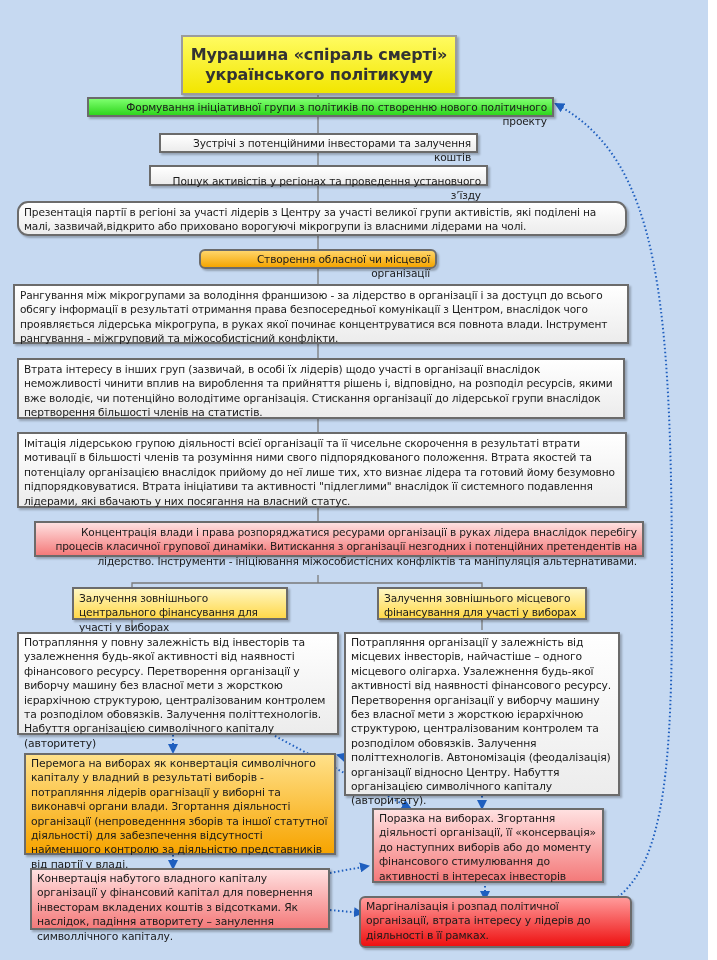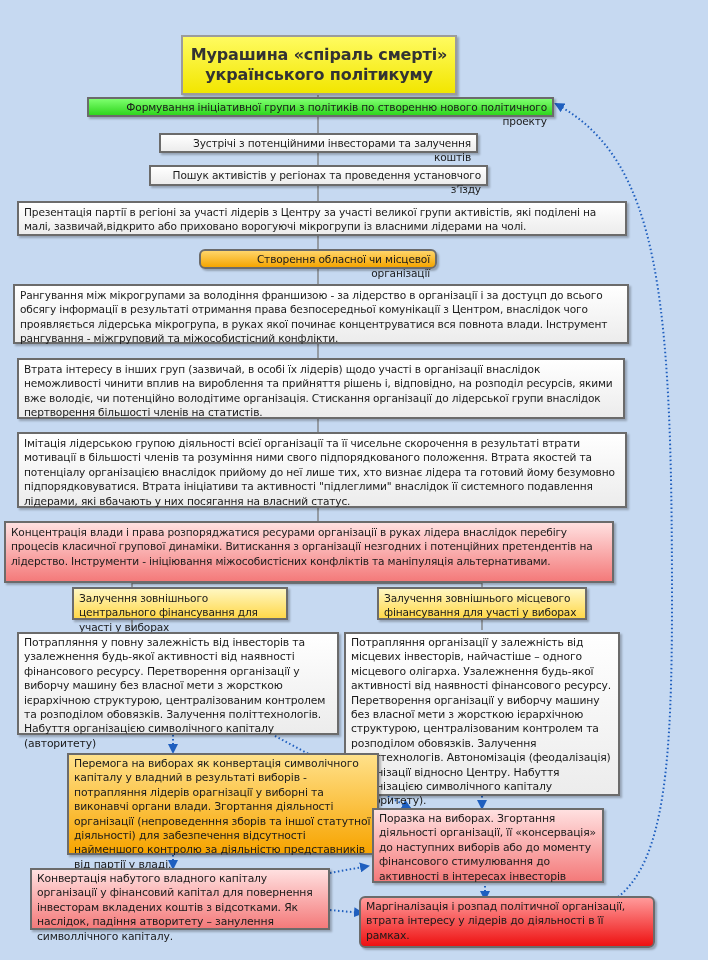--- a/index.html
+++ b/index.html
@@ -10,21 +10,21 @@
          font-size:10.6px; line-height:14.4px; padding:2px 5px; box-shadow:2px 2px 2px rgba(0,0,0,0.25);
          letter-spacing:-0.15px; }
   .white { background:linear-gradient(#ffffff, #ececec); }
   .center { text-align:right; }
   .title { background:linear-gradient(#fffb60, #f2e600); font-weight:bold; font-size:16px; line-height:20px;
            text-align:center; color:#333; padding-top:8px; border-color:#9c9c9c;margin-top:25px; }
   .green { background:linear-gradient(#7dff6e, #2fd61d); }
   .orange-small { background:linear-gradient(#ffd56a, #f5a500);border-radius:6px; }
   .pink { background:linear-gradient(#ffe0e0, #f47a7a); }
   .yellow-lbl { background:linear-gradient(#fff7c2, #ffd84a); }
-  .orange-big { background:linear-gradient(#ffe18a, #f7a400);margin-left:43px; }
+  .orange-big { background:linear-gradient(#ffe18a, #f7a400); }
   .red { background:linear-gradient(#ff9a9a, #ee1111); border-radius:6px; }
   svg#connectors { position:absolute; left:0; top:0; width:717px; height:960px; pointer-events:none; }
 </style>
 </head>
 <body>
 
 <div id="canvas"></div>
 
 <svg id="connectors" viewBox="0 0 717 960">
   <defs>
@@ -61,41 +61,41 @@
     <path d="M618,897 C665,860 672,760 672,600 C672,300 660,160 556,104" marker-end="url(#arrow)"></path>
   </g>
 </svg>
 
 <div class="box title" style="left:181px;top:10px;width:276px;height:60px;">Мурашина «спіраль смерті» українського політикуму</div>
 
 <div class="box green center" style="left:87px;top:97px;width:467px;height:20px;padding-top:1px;">Формування ініціативної групи з політиків по створенню нового політичного проекту</div>
 
 <div class="box white center" style="left:159px;top:133px;width:319px;height:20px;padding-top:1px;">Зустрічі з потенційними інвесторами та залучення коштів</div>
 
-<div class="box white center" style="left:149px;top:165px;width:339px;height:21px;padding-top:1px;">Пошук активістів у регіонах та проведення установчого з’їзду</div>
+<div class="box white center" style="left:149px;top:165px;width:339px;height:21px;padding-top:7px;">Пошук активістів у регіонах та проведення установчого з’їзду</div>
 
-<div class="box white" style="left:17px;top:201px;width:610px;height:35px;">Презентація партії в регіоні за участі лідерів з Центру за участі  великої групи активістів, які поділені на малі, зазвичай,відкрито або приховано ворогуючі мікрогрупи із власними лідерами на чолі.</div>
+<div class="box white" style="left:17px;top:201px;width:610px;height:35px;border-radius:11px;">Презентація партії в регіоні за участі лідерів з Центру за участі  великої групи активістів, які поділені на малі, зазвичай,відкрито або приховано ворогуючі мікрогрупи із власними лідерами на чолі.</div>
 
 <div class="box orange-small center" style="left:199px;top:249px;width:238px;height:20px;padding-top:1px;">Створення обласної чи місцевої організації</div>
 
 <div class="box white" style="left:13px;top:284px;width:616px;height:60px;">Рангування між мікрогрупами за володіння франшизою - за лідерство в організації і за достуцп до всього обсягу інформації в результаті отримання права безпосередньої комунікації з Центром, внаслідок чого проявляється лідерська мікрогрупа, в руках якої починає концентруватися вся повнота влади. Інструмент рангування - міжгруповий та міжособистісний конфлікти.</div>
 
 <div class="box white" style="left:17px;top:358px;width:608px;height:61px;">Втрата інтересу в інших груп (зазвичай, в особі їх лідерів) щодо участі в організації внаслідок неможливості чинити вплив на вироблення та прийняття рішень і, відповідно, на розподіл ресурсів, якими вже володіє, чи потенційно володітиме організація. Стискання організації до лідерської групи внаслідок пертворення більшості членів на статистів.</div>
 
 <div class="box white" style="left:17px;top:432px;width:610px;height:76px;">Імітація лідерською групою діяльності всієї організації та її чисельне скорочення в результаті втрати мотивації в більшості членів та  розуміння ними свого підпорядкованого положення. Втрата якостей та потенціалу організацією  внаслідок прийому до неї лише тих, хто визнає лідера та готовий йому безумовно підпорядковуватися. Втрата ініціативи та активності "підлеглими" внаслідок її системного подавлення лідерами, які вбачають у них посягання на власний статус.</div>
 
-<div class="box pink" style="left:4px;top:521px;width:610px;height:62px;">Концентрація влади і права розпоряджатися ресурами організації в руках лідера внаслідок перебігу процесів класичної групової динаміки. Витискання з організації незгодних і потенційних претендентів на лідерство. Інструменти - ініціювання міжособистісних конфліктів та маніпуляція альтернативами.</div>
+<div class="box pink" style="left:34px;top:521px;width:610px;height:36px;text-align:right;">Концентрація влади і права розпоряджатися ресурами організації в руках лідера внаслідок перебігу процесів класичної групової динаміки. Витискання з організації незгодних і потенційних претендентів на лідерство. Інструменти - ініціювання міжособистісних конфліктів та маніпуляція альтернативами.</div>
 
 <div class="box yellow-lbl" style="left:72px;top:587px;width:216px;height:33px;">Залучення зовнішнього центрального фінансування для участі у виборах</div>
 
 <div class="box yellow-lbl" style="left:377px;top:587px;width:210px;height:33px;">Залучення зовнішнього місцевого фінансування для участі у виборах</div>
 
 <div class="box white" style="left:17px;top:632px;width:322px;height:103px;font-size:10.8px;">Потрапляння у повну залежність від інвесторів та узалежнення будь-якої активності від  наявності фінансового ресурсу. Перетворення організації у виборчу машину без власної мети з жорсткою ієрархічною структурою, централізованим контролем та розподілом обовязків. Залучення політтехнологів. Набуття організацією символічного капіталу (авторитету)</div>
 
 <div class="box white" style="left:344px;top:632px;width:276px;height:164px;font-size:10.8px;">Потрапляння організації у залежність від місцевих інвесторів, найчастіше – одного місцевого олігарха. Узалежнення будь-якої активності від наявності фінансового ресурсу. Перетворення організації у виборчу машину без власної мети з жорсткою ієрархічною структурою, централізованим контролем та розподілом обовязків. Залучення політтехнологів. Автономізація (феодалізація) організації відносно Центру. Набуття організацією символічного капіталу (авторитету).</div>
 
 <div class="box orange-big" style="left:24px;top:753px;width:312px;height:102px;font-size:10.8px;">Перемога на виборах як конвертація символічного капіталу у владний в результаті виборів - потрапляння лідерів орагнізації у виборні та виконавчі органи влади. Згортання діяльності організації (непроведенння зборів та іншої статутної діяльності) для забезпечення відсутності найменшого контролю за діяльністю представників від партії у владі.</div>
 
 <div class="box pink" style="left:372px;top:808px;width:232px;height:75px;font-size:10.8px;">Поразка на виборах. Згортання діяльності організації, її «консервація» до наступних виборів або до моменту фінансового стимулювання до активності в інтересах інвесторів</div>
 
 <div class="box pink" style="left:30px;top:868px;width:300px;height:62px;font-size:10.8px;">Конвертація набутого владного капіталу  організації у фінансовий капітал для повернення інвесторам вкладених коштів з відсотками.  Як наслідок, падіння атворитету – занулення символлічного капіталу.</div>
 
-<div class="box red" style="left:359px;top:896px;width:296px;height:52px;font-size:10.8px;">Маргіналізація і розпад політичної організації, втрата інтересу у лідерів до діяльності в її рамках.</div>
+<div class="box red" style="left:359px;top:896px;width:273px;height:52px;font-size:10.8px;">Маргіналізація і розпад політичної організації, втрата інтересу у лідерів до діяльності в її рамках.</div>
 
 </body></html>

